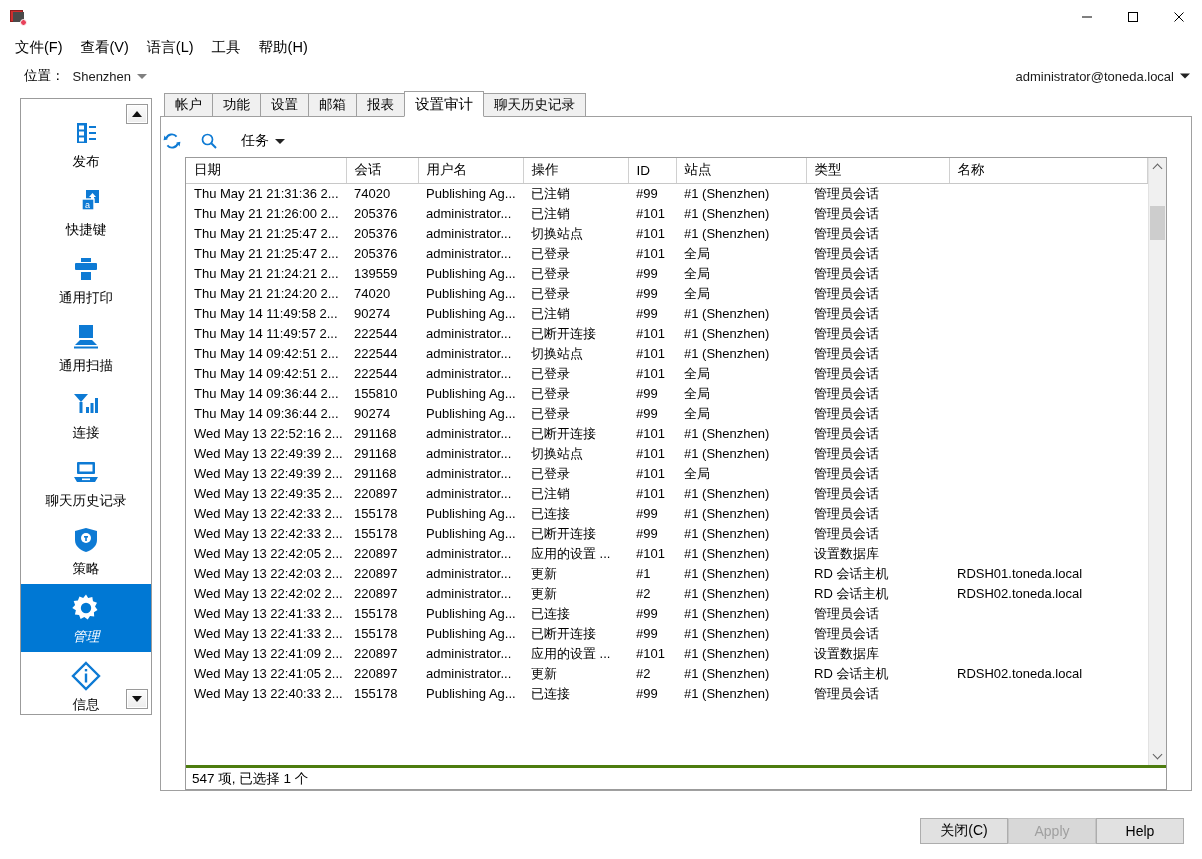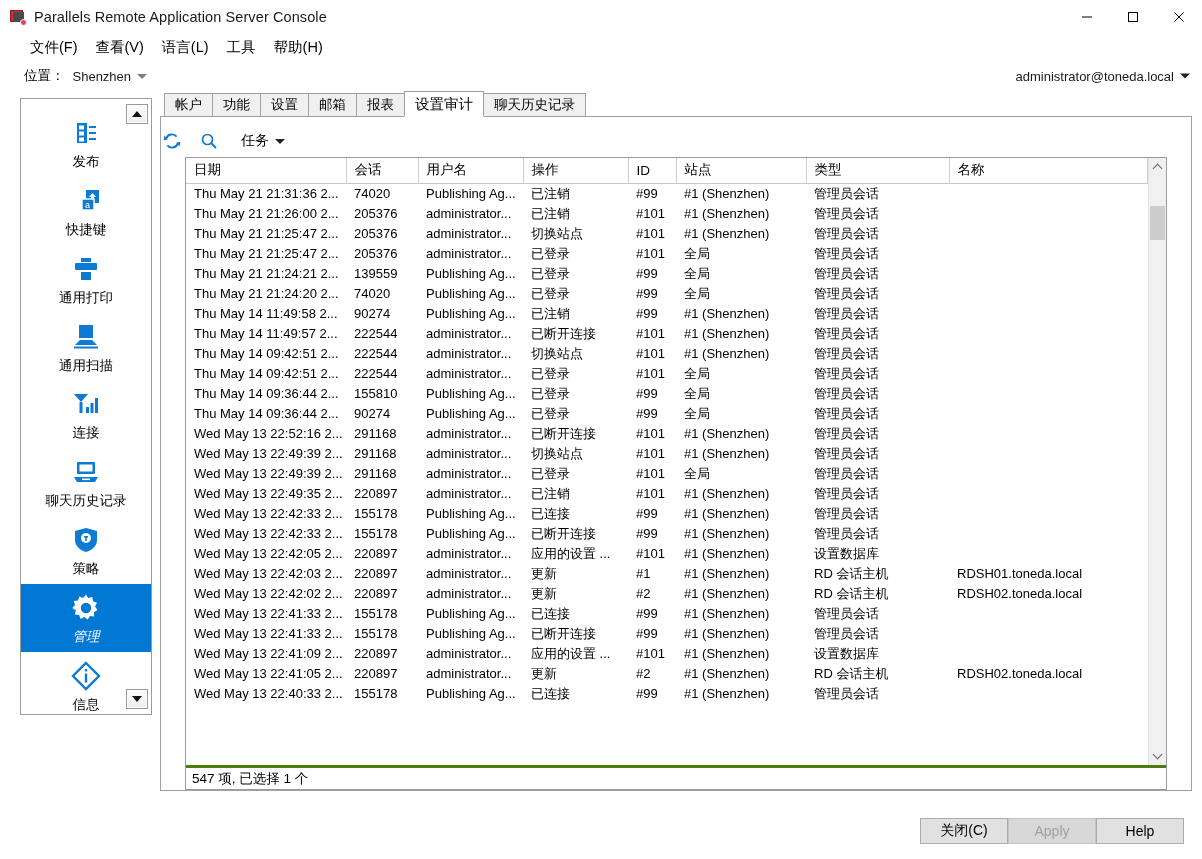--- a/index.html
+++ b/index.html
@@ -56,21 +56,21 @@
     width: 46px; height: 34px;
     display: flex; align-items: center; justify-content: center;
     background: transparent; border: none; cursor: default;
   }
   .win-btn svg { display: block; }
 
   
   .menubar {
     height: 26px; flex: 0 0 26px;
     display: flex; align-items: center;
-    padding-left: 21px;
+    padding-left: 6px;
     background: #ffffff;
     font-size: 14.5px; color: #000;
   }
   .menu-item {
     padding: 3px 9px;
     cursor: default; white-space: nowrap;
   }
 
   
   .locrow {
@@ -342,21 +342,20 @@
 <body>
 
 <div id="app">
 
   <div class="titlebar">
     <div class="app-icon">
       <div class="sq1"></div>
         <div class="sq2"></div>
         <div class="dot"></div>
     </div>
-    <div class="title-text">Parallels Remote Application Server Console</div>
     <div class="win-controls">
       <button class="win-btn">
         <svg width="12" height="12" viewBox="0 0 12 12">
             <line x1="1" y1="6" x2="11" y2="6" stroke="#000" stroke-width="1"></line>
           </svg>
       </button>
       <button class="win-btn">
         <svg width="12" height="12" viewBox="0 0 12 12">
             <rect x="1.5" y="1.5" width="9" height="9" fill="none" stroke="#000" stroke-width="1"></rect>
           </svg>

